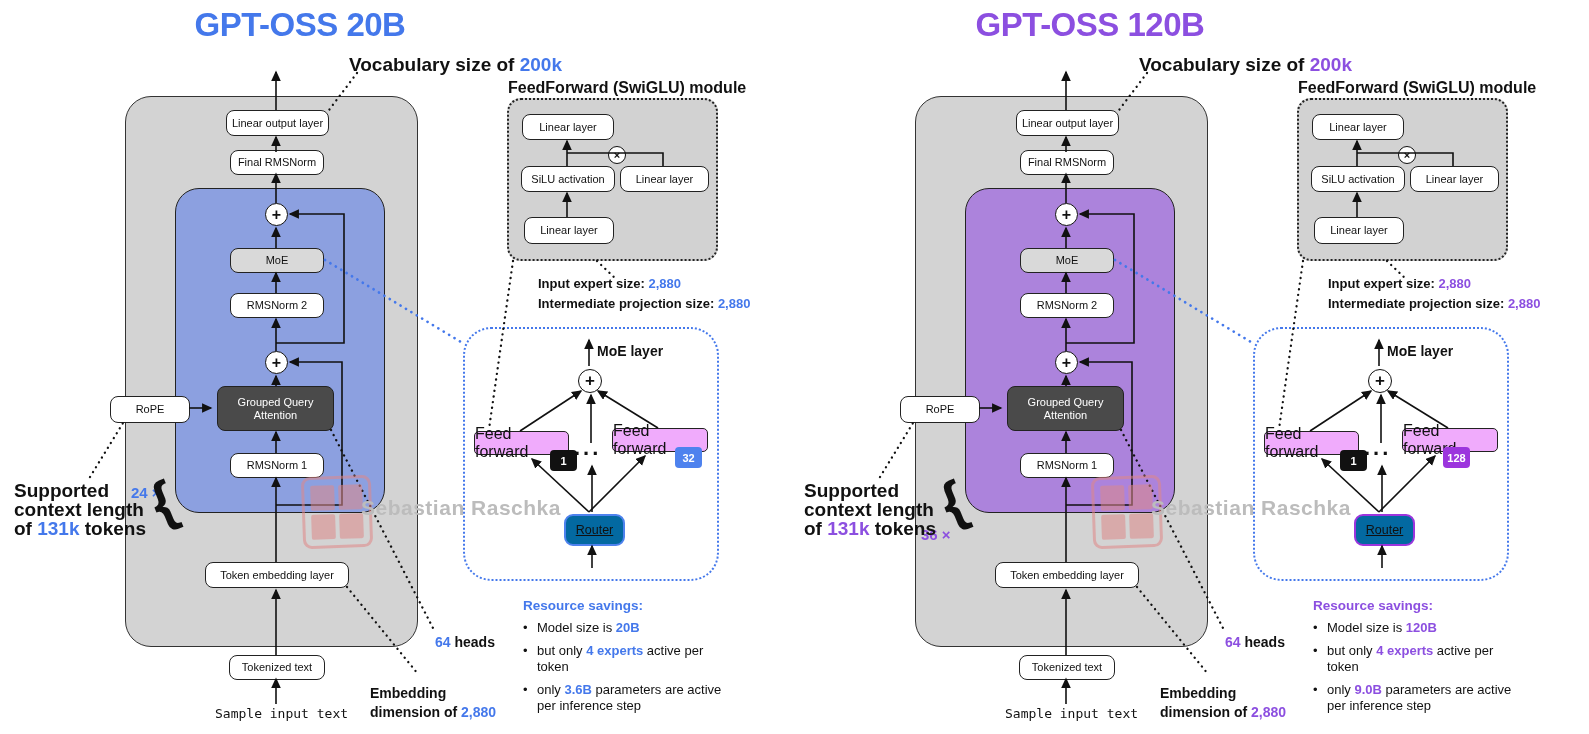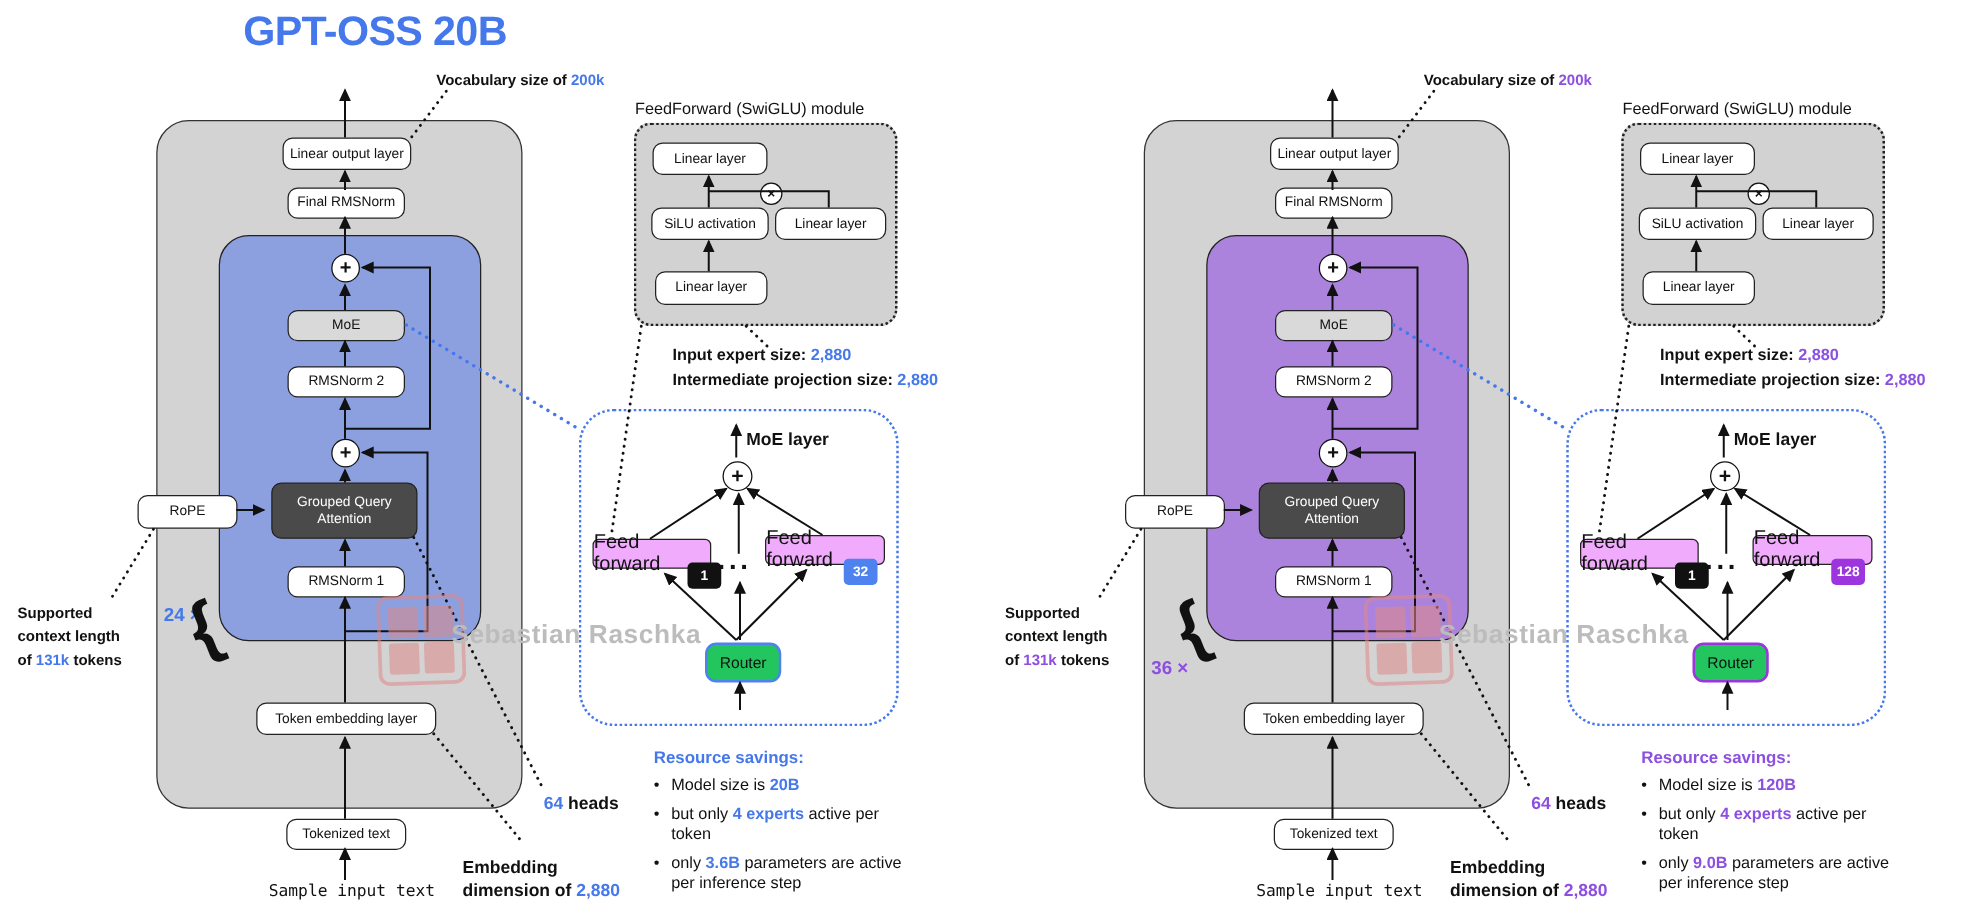--- a/index.html
+++ b/index.html
@@ -11,43 +11,43 @@
   .bigbox{position:absolute;z-index:1;border:1.6px solid #333;background:#d3d3d3;border-radius:26px;}
   .innerbox{position:absolute;z-index:1;border:1.6px solid #222;background:var(--inner);border-radius:24px;}
   .node{position:absolute;z-index:2;background:#fff;border:1.5px solid #222;border-radius:8px;
         display:flex;align-items:center;justify-content:center;font-size:11px;text-align:center;line-height:1.15;}
   .node.gray{background:#d9d9d9;}
   .node.dark{background:#4a4a4a;color:#fff;border-color:#222;}
   .circle{position:absolute;z-index:2;background:#fff;border:1.5px solid #111;border-radius:50%;
           display:flex;align-items:center;justify-content:center;font-weight:bold;}
   .paneltitle{position:absolute;z-index:4;width:340px;text-align:center;font-size:33px;font-weight:800;
               letter-spacing:-0.5px;color:var(--accent);}
-  .blabel{position:absolute;z-index:4;font-size:12px;font-weight:bold;line-height:19px;}
+  .blabel{position:absolute;z-index:4;font-size:19px;font-weight:bold;line-height:19px;}
   .val{color:var(--accent);}
   .mono{font-family:"DejaVu Sans Mono",monospace;font-size:13px;z-index:4;text-align:right;}
   .ffbox{position:absolute;z-index:1;background:#d2d2d2;border:2.5px dotted #222;border-radius:14px;}
   .moebox{position:absolute;z-index:1;border:2.6px dotted #4478eb;border-radius:28px;}
   .ffexpert{position:absolute;z-index:2;background:#f0abfc;border:1.5px solid #222;border-radius:5px;
             display:flex;align-items:center;justify-content:center;font-size:16px;}
   .badge{position:absolute;z-index:4;height:21px;min-width:21px;padding:0 3px;border-radius:4px;color:#fff;
          font-size:11px;font-weight:bold;display:flex;align-items:center;justify-content:center;}
-  .router{position:absolute;z-index:2;background:#22c55e;border:2px solid var(--badge);border-radius:9px;
-          display:flex;align-items:center;justify-content:center;font-size:12.5px;}
+  .router{position:absolute;z-index:2;background:#0369a1;border:2px solid var(--badge);border-radius:9px;
+          display:flex;align-items:center;justify-content:center;font-size:12.5px;text-decoration:underline;}
   .savings{position:absolute;z-index:4;width:210px;font-size:13px;line-height:16px;}
   .savings .ttl{font-weight:bold;color:var(--accent);margin-bottom:6px;font-size:13.5px;}
   .savings .row{display:flex;margin-bottom:7px;}
   .savings .dot{width:14px;flex:0 0 14px;}
   .wm-stamp{position:absolute;z-index:5;width:52px;height:54px;border:3px solid #e08888;border-radius:9px;
             opacity:.55;transform:rotate(-2deg);display:grid;grid-template-columns:1fr 1fr;gap:4px;padding:6px;}
   .wm-stamp i{background:#dd8a8a;border-radius:2px;}
   .wm-text{position:absolute;z-index:5;font-size:21px;font-weight:bold;color:#bcbcbc;letter-spacing:.5px;white-space:nowrap;}
   .brace{position:absolute;z-index:4;font-size:56px;font-weight:bold;transform:rotate(-22deg);line-height:1;}
   .layersct{position:absolute;z-index:4;font-size:15px;font-weight:bold;color:var(--accent);}
   .dots{position:absolute;z-index:4;font-size:22px;font-weight:900;letter-spacing:3px;line-height:8px;}
-  .fftitle{position:absolute;z-index:4;font-size:13px;font-weight:normal;}
+  .fftitle{position:absolute;z-index:4;font-size:16px;font-weight:bold;}
   .moetitle{position:absolute;z-index:4;font-size:14px;font-weight:bold;}
 </style>
 </head>
 <body>
 
 <svg width="0" height="0" style="position:absolute">
   <defs>
     <marker id="arw" markerWidth="8" markerHeight="8" refX="5.6" refY="3" orient="auto">
       <path d="M0,0 L6.5,3 L0,6 Z" fill="#111"></path>
     </marker>
@@ -226,20 +226,21 @@
         <line x1="347" y1="587" x2="418" y2="674"></line>
         <line x1="90" y1="477" x2="123" y2="423"></line>
         <line x1="513" y1="261" x2="489" y2="429"></line>
         <line x1="597" y1="261" x2="617" y2="280"></line>
       </g>
       <g stroke="#4478eb" stroke-width="2.7" stroke-dasharray="0.1 6.2" stroke-linecap="round" fill="none">
         <line x1="325" y1="260" x2="461" y2="342"></line>
       </g>
     </svg>
 
+    <div class="paneltitle" style="left:130px;top:6px;">GPT-OSS 120B</div>
 
     <div class="blabel" style="left:349px;top:55px;"><span>Vocabulary size of </span><span class="val">200k</span></div>
 
     <div class="bigbox" style="left:125px;top:96px;width:291px;height:549px;"></div>
     <div class="innerbox" style="left:175px;top:188px;width:208px;height:323px;"></div>
 
     <div class="node" style="left:226px;top:110px;width:101px;height:24px;">Linear output layer</div>
     <div class="node" style="left:230px;top:150px;width:92px;height:23px;">Final RMSNorm</div>
     <div class="circle" style="left:265px;top:203px;width:21px;height:21px;font-size:16px;">+</div>
     <div class="node gray" style="left:230px;top:248px;width:92px;height:23px;">MoE</div>
@@ -287,21 +288,21 @@
     <div class="node" style="left:524px;top:217px;width:88px;height:25px;">Linear layer</div>
     <div class="blabel" style="left:538px;top:274px;font-size:13px;"><span>Input expert size: </span><span class="val">2,880</span></div>
     <div class="blabel" style="left:538px;top:294px;font-size:13px;"><span>Intermediate projection size: </span><span class="val">2,880</span></div>
 
     <div class="moebox" style="left:463px;top:327px;width:252px;height:250px;"></div>
     <div class="moetitle" style="left:597px;top:343px;">MoE layer</div>
     <div class="circle" style="left:578px;top:369px;width:22px;height:22px;font-size:17px;">+</div>
     <div class="ffexpert" style="left:474px;top:431px;width:93px;height:22px;">Feed forward</div>
     <div class="ffexpert" style="left:612px;top:428px;width:94px;height:22px;">Feed forward</div>
     <div class="badge" style="left:550px;top:450px;background:#111;">1</div>
-    <div class="badge" style="left:675px;top:447px;background:var(--badge);text-align:right;">128</div>
+    <div class="badge" style="left:653px;top:447px;background:var(--badge);text-align:right;">128</div>
     <div class="dots" style="left:574px;top:444px;">...</div>
     <div class="router" style="left:564px;top:514px;width:57px;height:28px;">Router</div>
 
     <div class="savings" style="left:523px;top:598px;">
       <div class="ttl">Resource savings:</div>
       <div class="row">
           <span class="dot">•</span>
           <span><span>Model size is </span><span class="val" style="font-weight:bold;">120B</span><span></span></span>
         </div>
       <div class="row">

